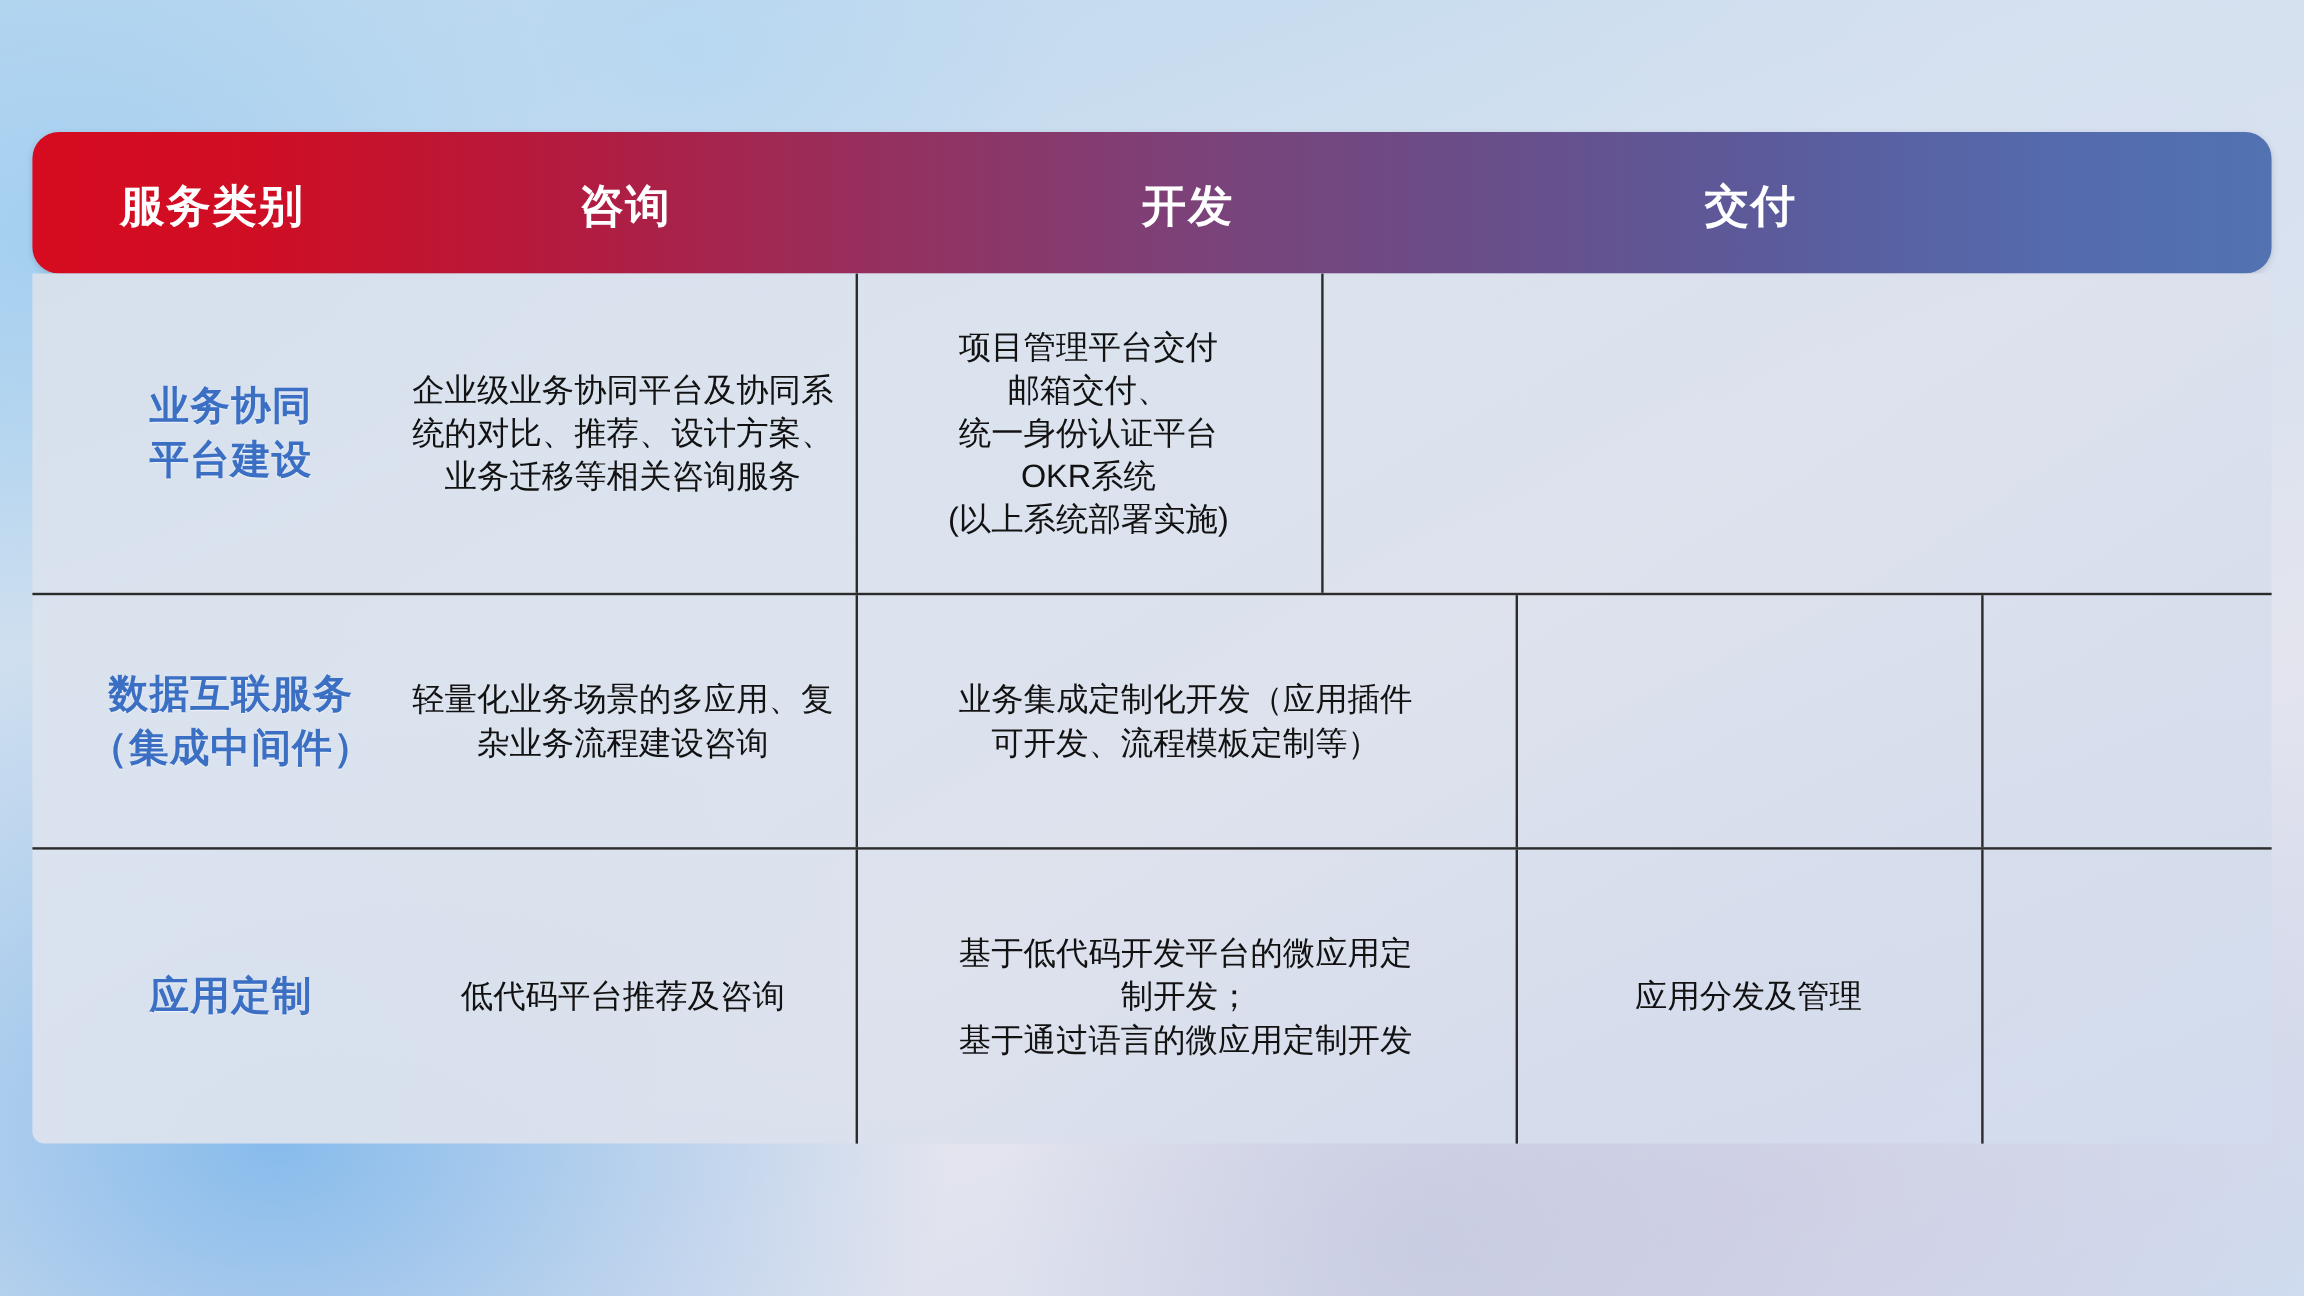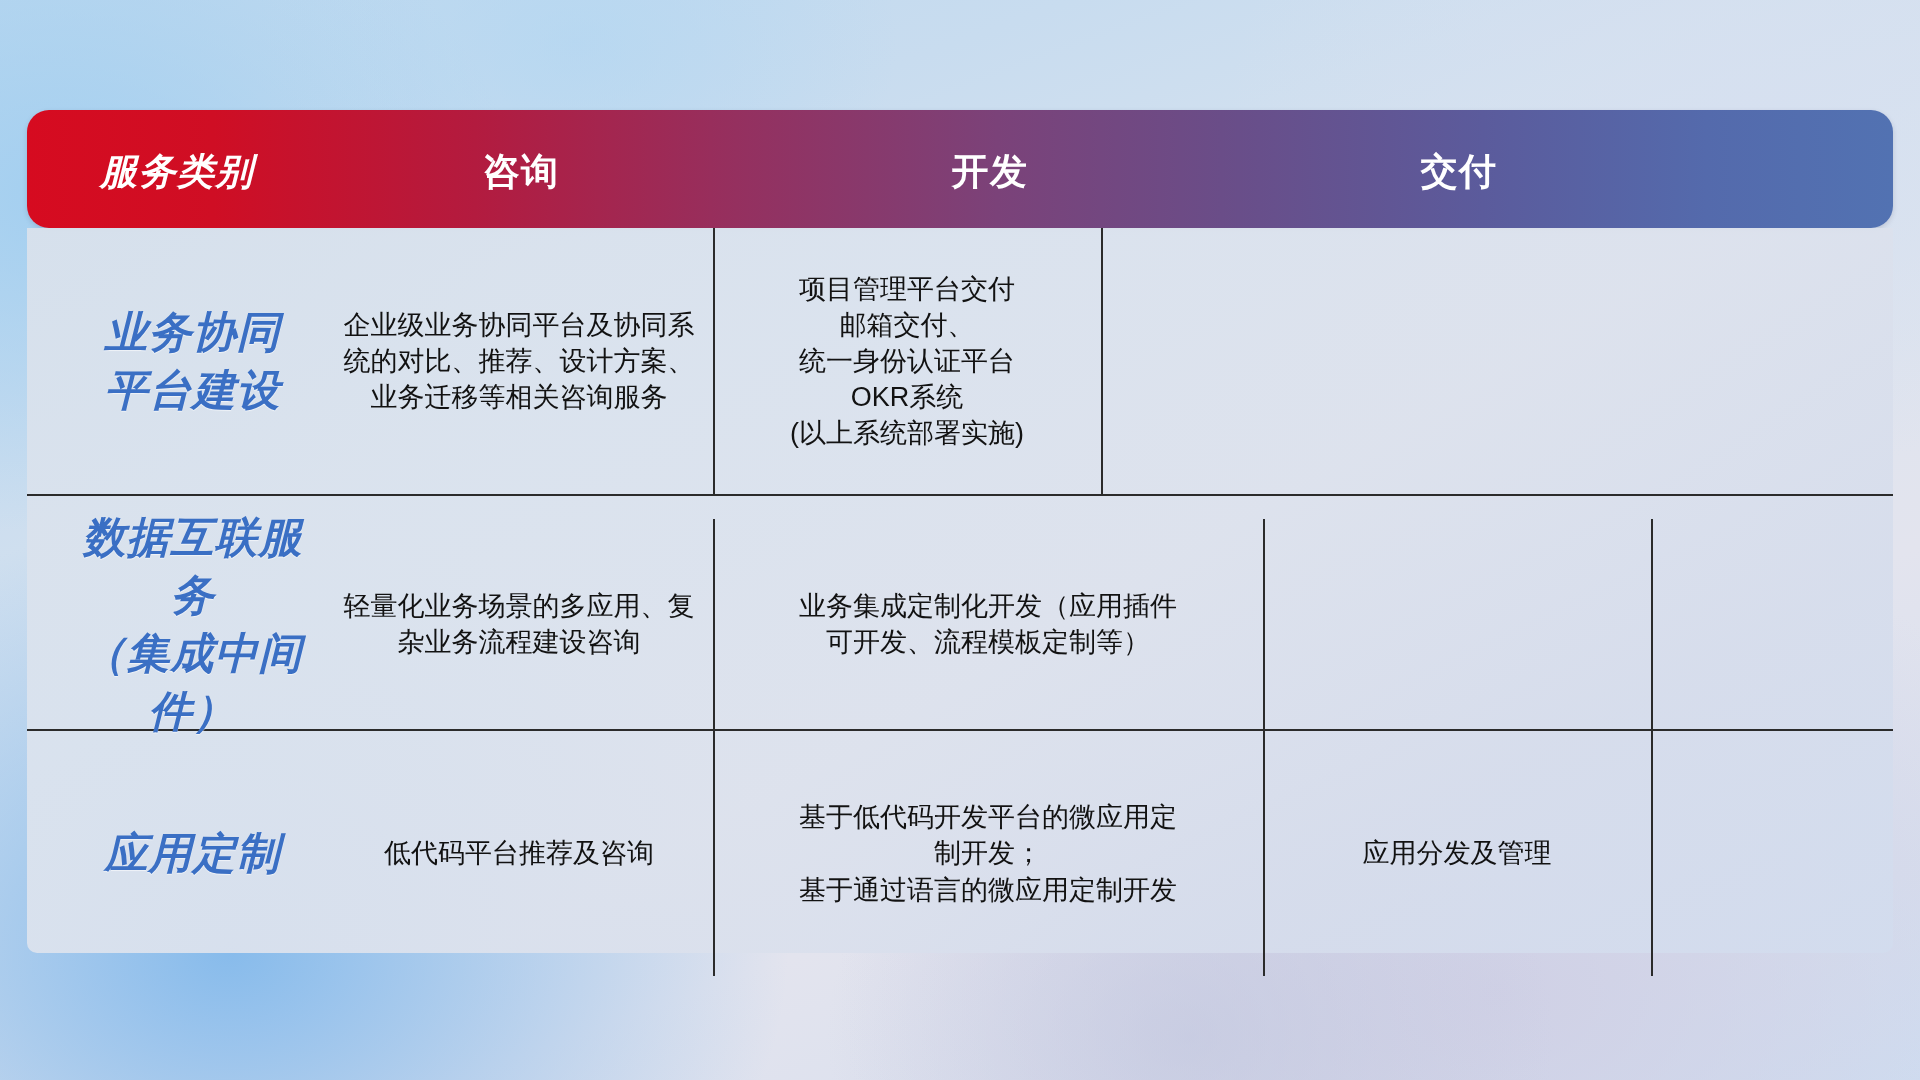--- a/index.html
+++ b/index.html
@@ -70,21 +70,21 @@
   .hcell {
     color: #ffffff;
     font-size: 37px;
     font-weight: bold;
     text-align: center;
     letter-spacing: 1.5px;
     line-height: 1;
     padding-top: 4px;
     box-sizing: border-box;
   }
-  .c1 { width: 300px; font-style: italic; }
+  .c1 { width: 300px; }
   .c2 { width: 388px; }
   .c3 { width: 550px; }
   .c4 { width: 388px; }
   .c5 { width: 240px; }
 
   
   #body-grid {
     position: absolute;
     left: 0;
     top: 118px;
@@ -97,42 +97,42 @@
         rgba(214,221,236,0.92) 78%,
         rgba(210,220,238,0.9) 100%);
     border-radius: 0 0 10px 10px;
   }
   .row {
     display: flex;
     width: 1866px;
     box-sizing: border-box;
   }
   .row.r1 { height: 268px; }
-  .row.r2 { height: 212px; margin-top: 23px; }
+  .row.r2 { height: 212px; }
   .row.r3 { height: 245px; }
   .row.r1, .row.r2 { border-bottom: 2.5px solid #2b2b2b; }
 
   .cell {
     box-sizing: border-box;
     display: flex;
     align-items: center;
     justify-content: center;
     text-align: center;
     padding: 4px 12px;
     color: #121212;
     font-size: 27px;
     line-height: 1.34;
     white-space: pre-line;
   }
   .cell.vb { border-right: 2.5px solid #2b2b2b; padding-left: 10px; }
 
   .cat {
     color: #3a6fc4;
     font-weight: bold;
-    font-size: 43px;
+    font-size: 33px;
     line-height: 1.35;
     letter-spacing: 1px;
     text-shadow: 0 1px 1px rgba(255,255,255,0.6);
     padding-left: 43px;
   }
 
   
 </style>
 </head>
 <body>

